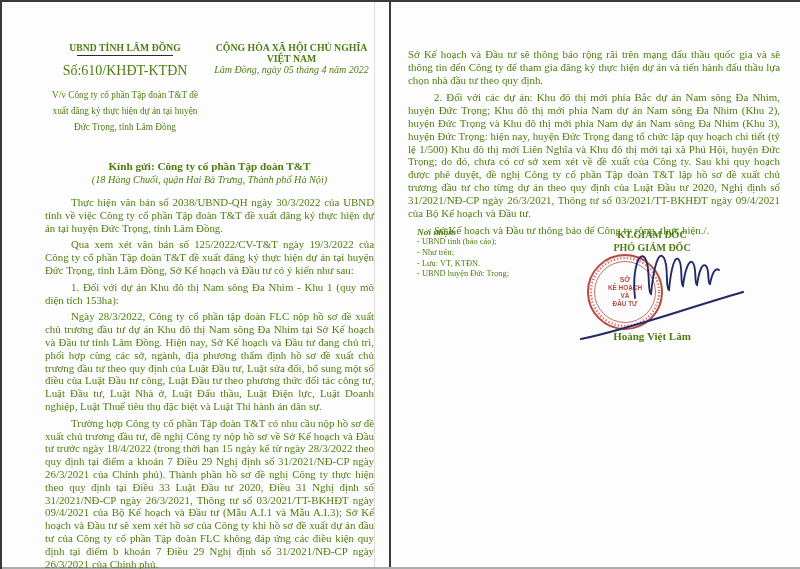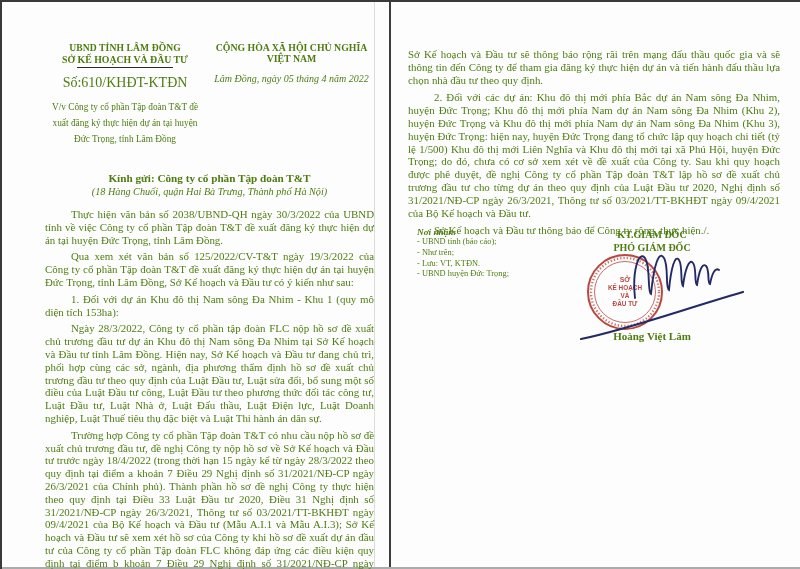--- a/index.html
+++ b/index.html
@@ -17,21 +17,21 @@
   .hdr{display:flex;margin-left:-4px;}
   .hdr-left{width:168px;text-align:center;}
   .hdr-right{flex:1;text-align:center;}
   .org-parent{font-size:9.6px;font-weight:bold;letter-spacing:.1px;}
   .org-name{font-size:9.8px;font-weight:bold;margin-top:1px;}
   .org-underline{width:96px;height:1px;background:#2a2a2a;margin:2px auto 0 auto;}
   .doc-number{font-size:14px;margin-top:7px;}
   .subject{font-size:9.3px;margin:8px auto 10px auto;width:152px;line-height:16px;}
   .nat-title{font-size:9.8px;font-weight:bold;}
   .nat-motto{font-size:10.2px;font-weight:bold;margin-top:2px;display:inline-block;border-bottom:1px solid #2a2a2a;padding-bottom:1px;}
-  .dateline{font-size:10px;font-style:italic;margin-top:9px;}
+  .dateline{font-size:10px;font-style:italic;}
   .kinh-gui{margin-top:15px;text-align:center;font-weight:bold;font-size:11.2px;}
   .kg-addr{text-align:center;font-style:italic;font-size:10.2px;margin-top:2px;}
   .body{margin-top:11px;font-size:10.9px;line-height:12.8px;}
   .body p{margin:0 0 4px 0;text-indent:26px;text-align:justify;}
 
   
   .page2{position:absolute;left:408px;top:48px;width:372px;font-size:10.9px;line-height:12.8px;}
   .page2 p{margin:0 0 5px 0;text-indent:26px;text-align:justify;}
   .page2 p.no-indent{text-indent:0;}
   .closing{margin-top:6px;}
@@ -48,21 +48,20 @@
 <body>
 
 <div id="frame">
   <div class="page-edge"></div>
   <div class="page-divider"></div>
 
   <div class="page1">
     <div class="hdr">
       <div class="hdr-left">
         <div class="org-parent">UBND TỈNH LÂM ĐỒNG</div>
-        <div class="org-name">SỞ KẾ HOẠCH VÀ ĐẦU TƯ</div>
         <div class="org-underline"></div>
         <div class="doc-number">Số:610/KHĐT-KTĐN</div>
         <div class="subject">V/v Công ty cổ phần Tập đoàn T&amp;T đề xuất đăng ký thực hiện dự án tại huyện Đức Trọng, tỉnh Lâm Đồng</div>
       </div>
       <div class="hdr-right">
         <div class="nat-title">CỘNG HÒA XÃ HỘI CHỦ NGHĨA VIỆT NAM</div>
         <div class="dateline">Lâm Đồng, ngày 05 tháng 4 năm 2022</div>
       </div>
     </div>
 

